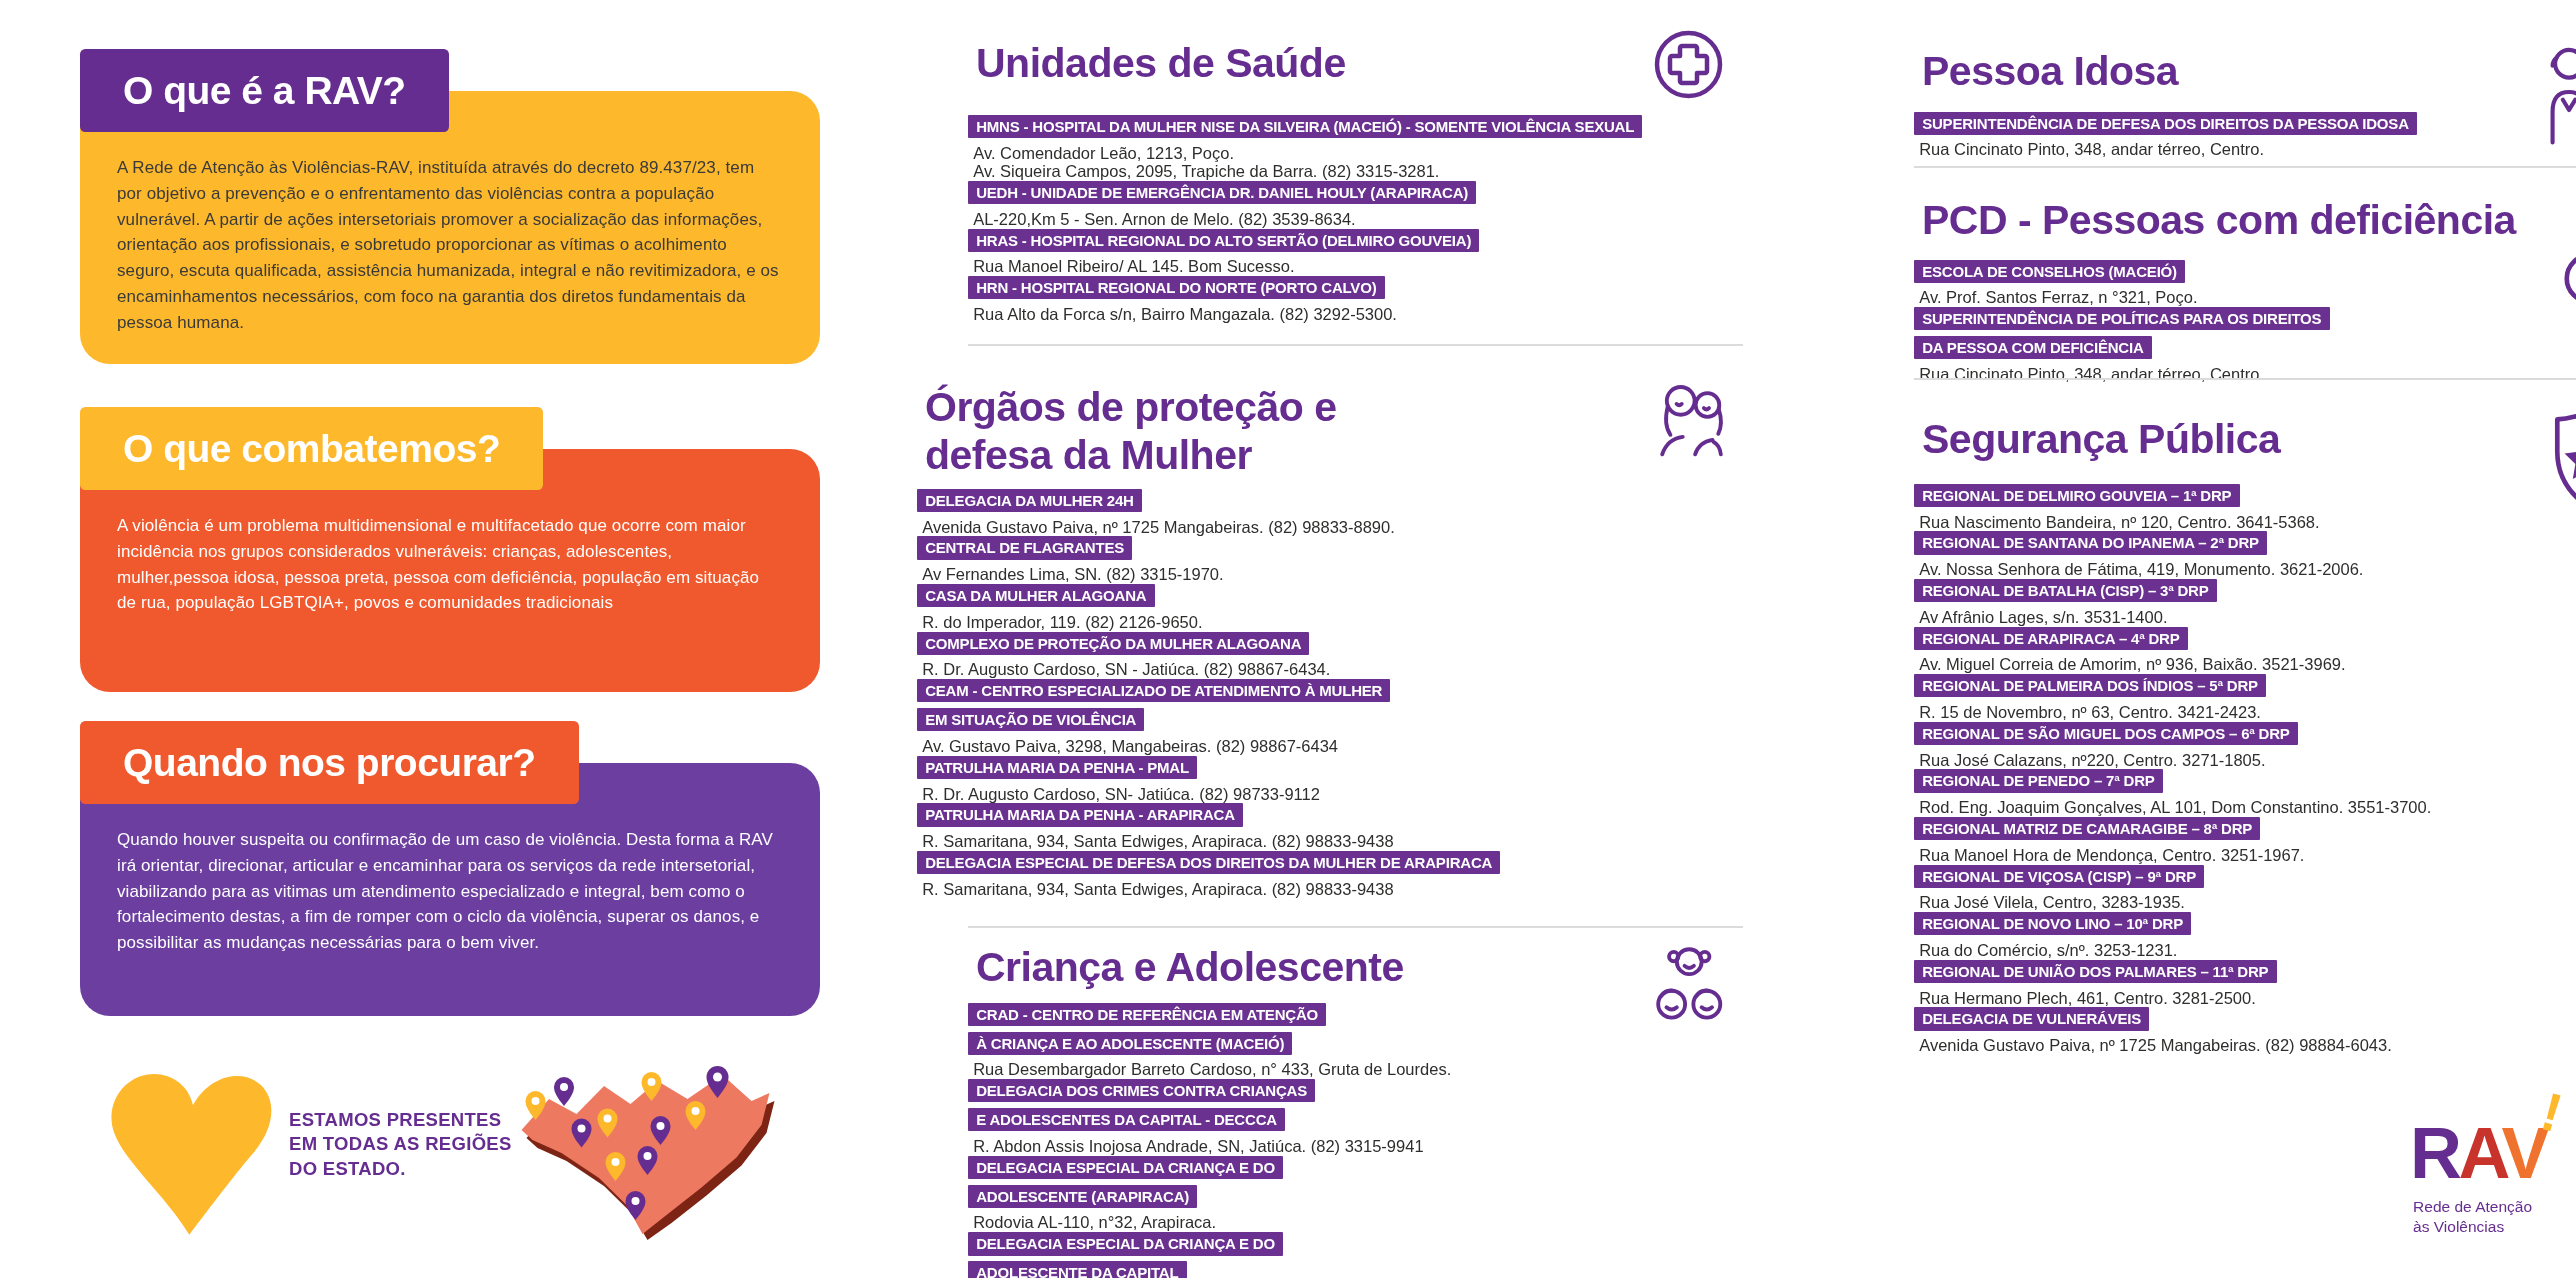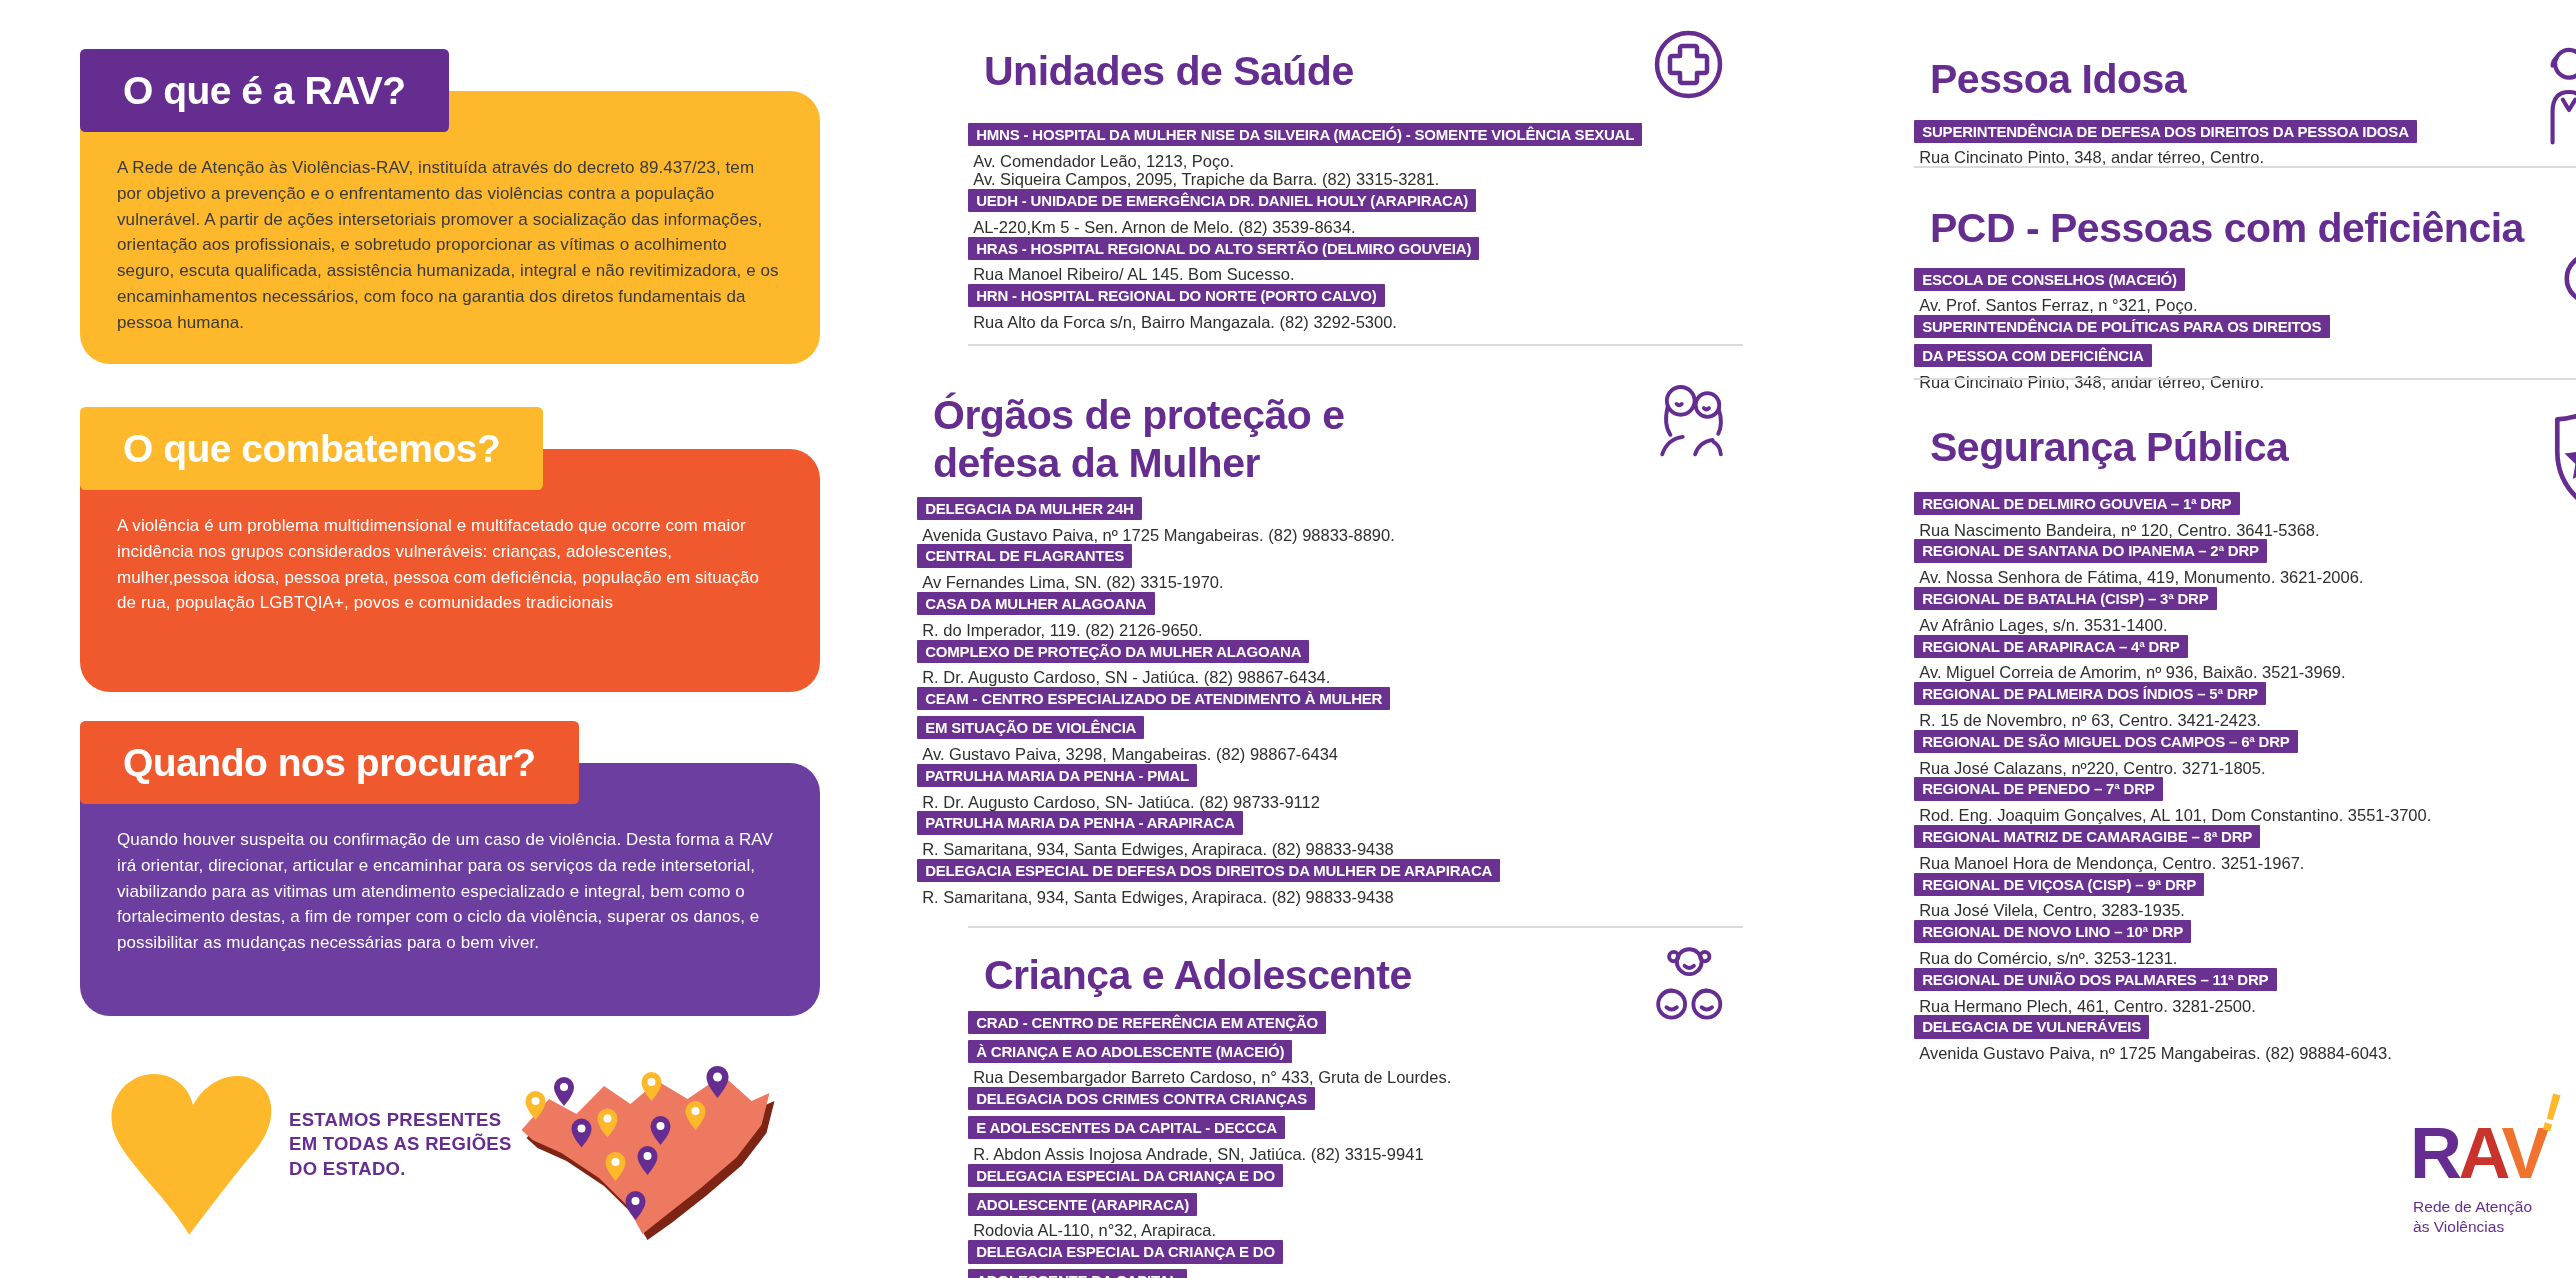--- a/index.html
+++ b/index.html
@@ -56,21 +56,21 @@
   
   .sec{position:absolute;}
   #sec-saude{left:968px;top:31px;width:779px;}
   #sec-mulher{left:917px;top:375px;width:779px;}
   #sec-crianca{left:968px;top:935px;width:779px;}
   #sec-idosa{left:1914px;top:39px;width:721px;}
   #sec-pcd{left:1914px;top:188px;width:721px;}
   #sec-seguranca{left:1914px;top:407px;width:721px;}
 
   .sec-title{
-    margin:16px;color:var(--purple);font-size:41px;font-weight:bold;
+    margin:8px;color:var(--purple);font-size:41px;font-weight:bold;
     line-height:1.18;letter-spacing:-0.5px;white-space:pre-line;
   }
   #sec-saude .sec-title{margin-bottom:27px;}
   #sec-mulher .sec-title{margin-bottom:8.2px;}
   #sec-crianca .sec-title{margin-bottom:10.3px;}
   #sec-idosa .sec-title{margin-bottom:15.5px;}
   #sec-pcd .sec-title{margin-bottom:14.4px;}
   #sec-seguranca .sec-title{margin-bottom:19.6px;}
 
   .entry{margin:0;}

